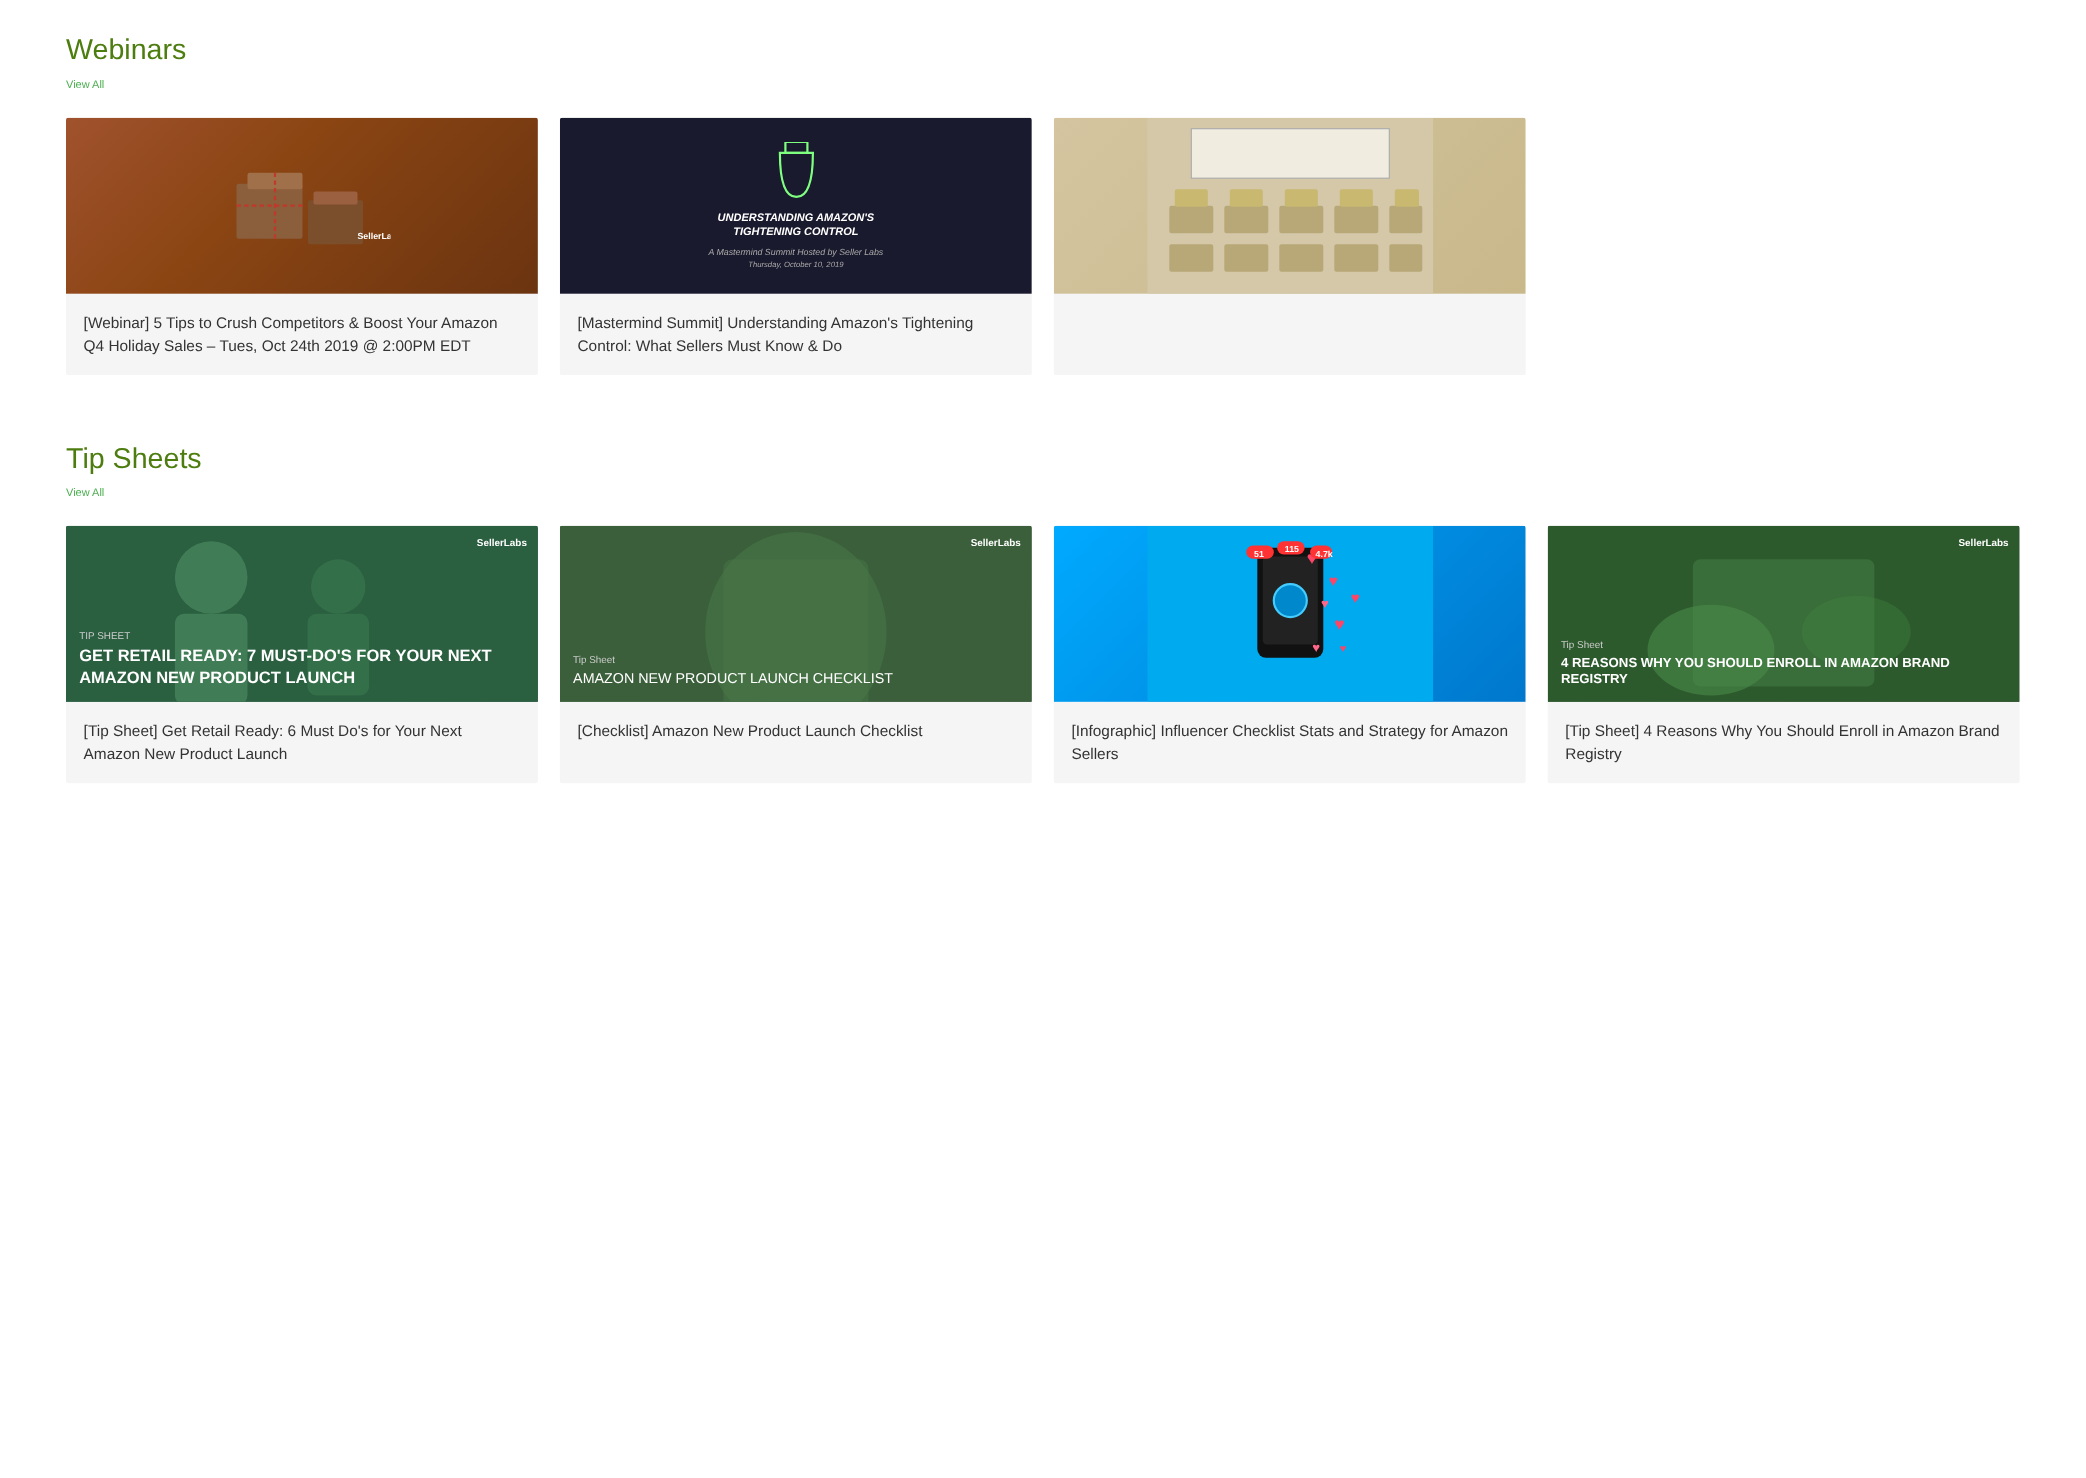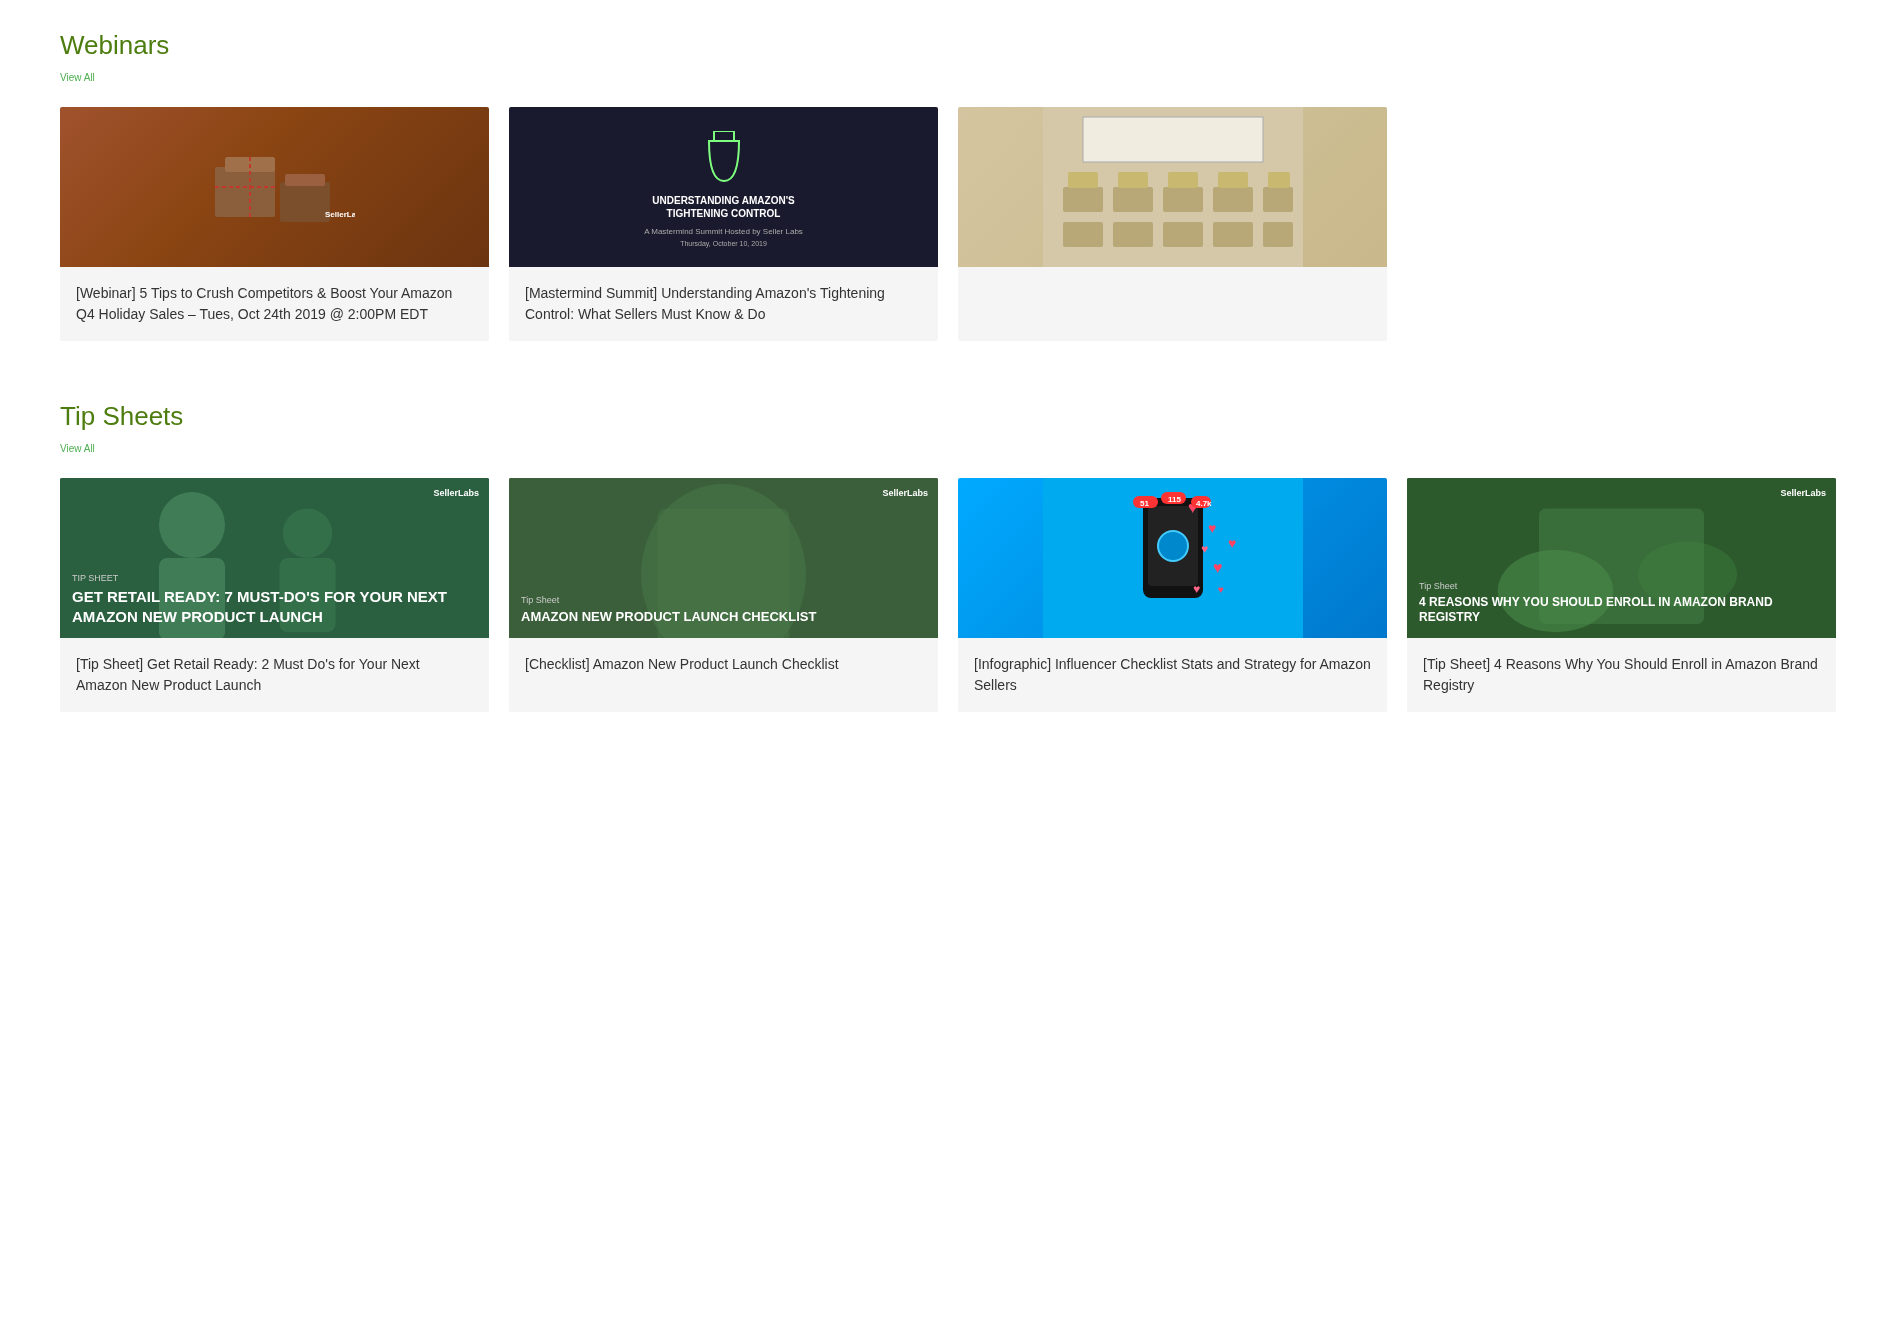--- a/index.html
+++ b/index.html
@@ -126,21 +126,21 @@
       color: #fff;
       z-index: 2;
     }
     .img-checklist .badge {
       font-size: 9px;
       color: #ccc;
       margin-bottom: 4px;
     }
     .img-checklist .headline {
       font-size: 13px;
-      font-weight: bold;
+      font-weight: normal;
       text-transform: uppercase;
       line-height: 1.3;
     }
     .img-checklist .logo {
       position: absolute;
       top: 10px;
       right: 10px;
       font-size: 9px;
       color: #fff;
       font-weight: bold;
@@ -215,21 +215,21 @@
           </svg>
         </div>
       </div>
       <div class="card-body">
         <p class="card-title">[Webinar] 5 Tips to Crush Competitors &amp; Boost Your Amazon Q4 Holiday Sales – Tues, Oct 24th 2019 @ 2:00PM EDT</p>
       </div>
     </div>
 
     <div class="card">
       <div class="card-image-placeholder img-amazon-control">
-        <div style="display:flex; flex-direction:column; align-items:center; justify-content:flex-end; width:100%; height:100%; padding:10px;">
+        <div style="display:flex; flex-direction:column; align-items:center; justify-content:center; width:100%; height:100%; padding:10px;font-style:italic;">
           <svg width="40" height="55" viewBox="0 0 40 55" style="margin-bottom:8px;">
             <rect x="10" y="0" width="20" height="10" fill="none" stroke="#7fff7f" stroke-width="2"></rect>
             <path d="M5 10 Q5 50 20 50 Q35 50 35 10 Z" fill="none" stroke="#7fff7f" stroke-width="2"></path>
           </svg>
           <div style="color:#fff; font-size:10px; font-weight:bold; text-align:center; line-height:1.3; text-transform:uppercase;">UNDERSTANDING AMAZON'S<br>TIGHTENING CONTROL</div>
           <div style="color:#aaa; font-size:8px; text-align:center; margin-top:7px;">A Mastermind Summit Hosted by Seller Labs</div>
           <div style="color:#aaa; font-size:7px; text-align:center; margin-top:4px;">Thursday, October 10, 2019</div>
         </div>
       </div>
       <div class="card-body">
@@ -284,21 +284,21 @@
           <circle cx="150" cy="65" r="15" fill="#3a7a50" opacity="0.6"></circle>
           <rect x="133" y="80" width="34" height="45" fill="#3a7a50" opacity="0.6" rx="5"></rect>
         </svg>
         <div class="overlay-text" style="position:relative;z-index:2;">
           <div class="badge">Tip Sheet</div>
           <div class="headline">GET RETAIL READY: 7 MUST-DO'S FOR YOUR NEXT AMAZON NEW PRODUCT LAUNCH</div>
         </div>
         <div class="logo">SellerLabs</div>
       </div>
       <div class="card-body">
-        <p class="card-title">[Tip Sheet] Get Retail Ready: 2 Must Do's for Your Next Amazon New Product Launch</p>
+        <p class="card-title">[Tip Sheet] Get Retail Ready: 6 Must Do's for Your Next Amazon New Product Launch</p>
       </div>
     </div>
 
     <div class="card">
       <div class="card-image-placeholder img-checklist">
         <svg width="100%" height="100%" style="position:absolute;top:0;left:0;" viewBox="0 0 260 160" preserveAspectRatio="xMidYMid slice">
           <rect width="260" height="160" fill="#3a5f3a"></rect>
 
           <ellipse cx="130" cy="90" rx="50" ry="55" fill="#4a7a4a" opacity="0.5"></ellipse>
           <rect x="90" y="50" width="80" height="90" fill="#4a7a4a" opacity="0.4" rx="5"></rect>

